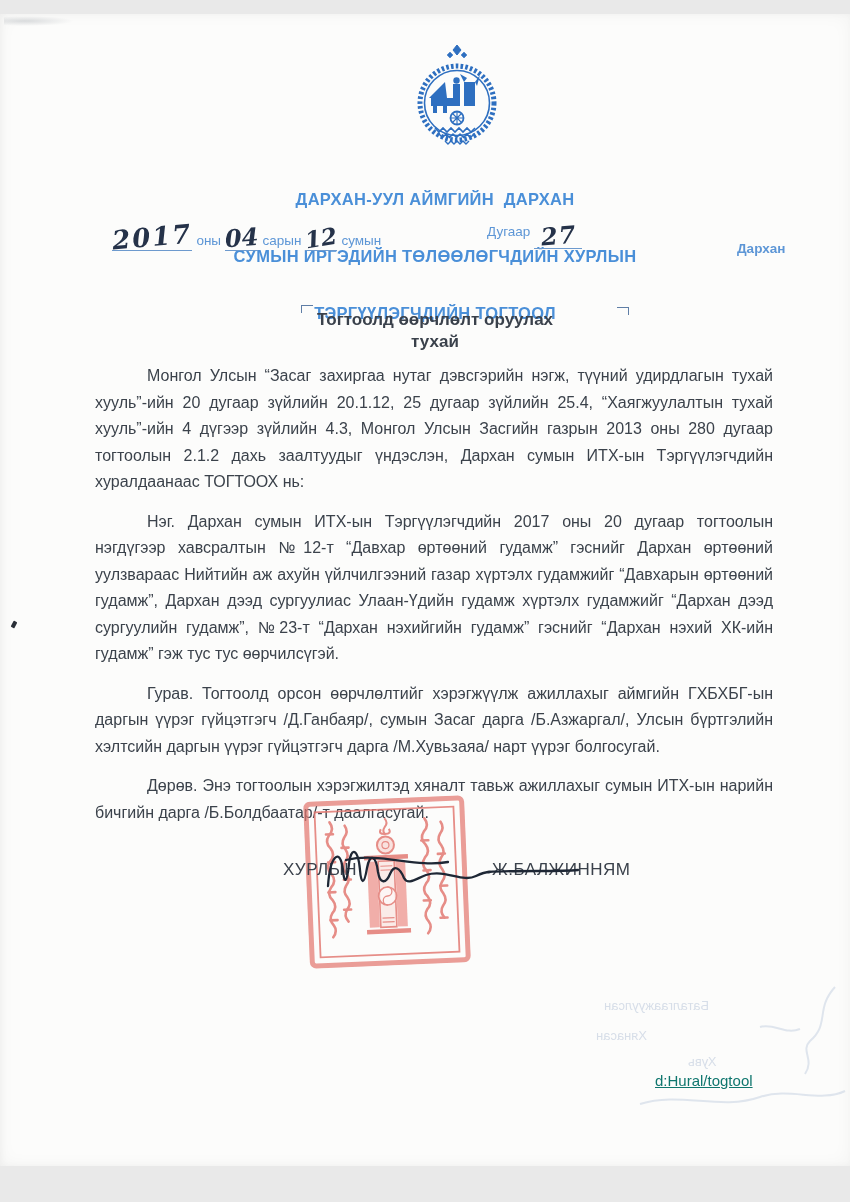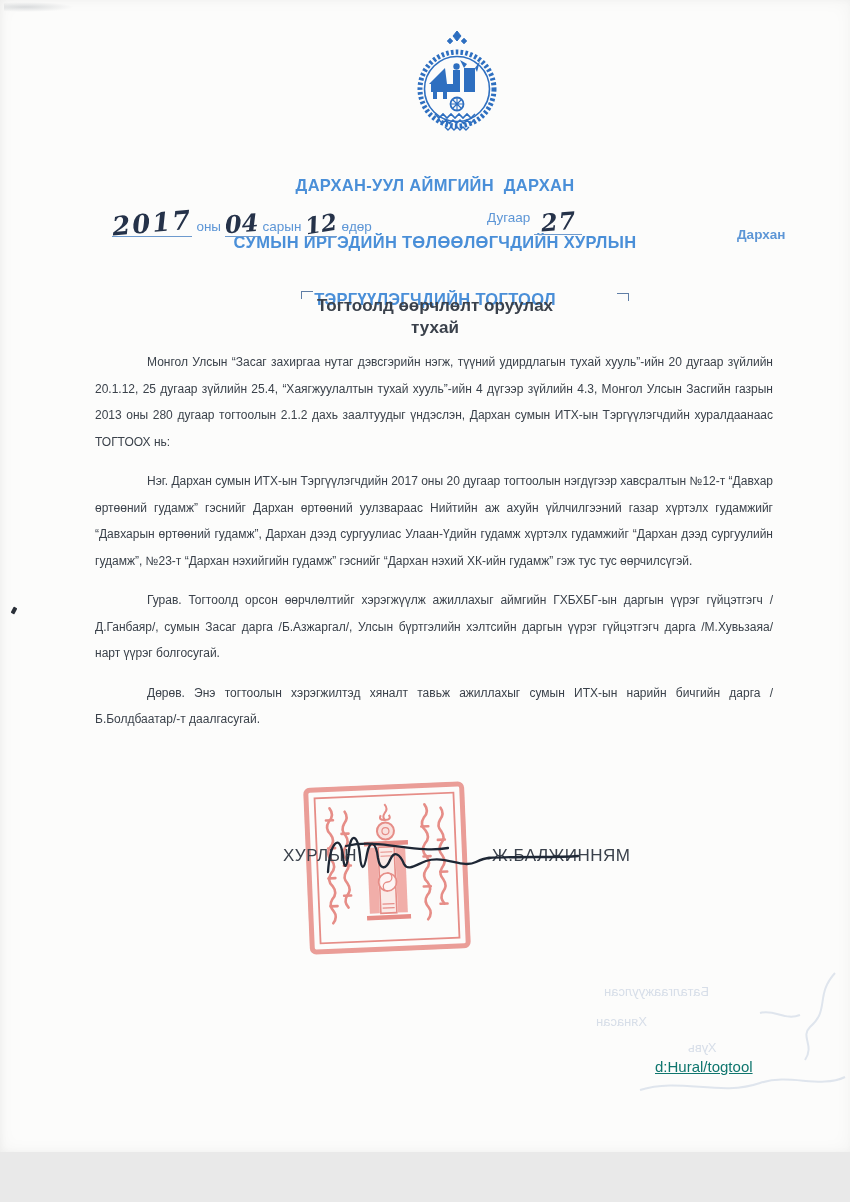--- a/index.html
+++ b/index.html
@@ -1,17 +1,17 @@
 <!DOCTYPE html>
 <html><head>
 <meta charset="utf-8">
 <style>
   html,body{margin:0;padding:0;background:#e9e9e9;}
   .page{
-    position:relative;width:850px;height:1152px;margin:0 auto;
+    position:relative;width:850px;height:1152px;margin:14px auto;
     background:#fcfcfb;overflow:hidden;
     font-family:"Liberation Sans","DejaVu Sans",sans-serif;
     box-shadow:inset 0 0 18px rgba(0,0,0,0.04), inset 2px 0 6px rgba(0,0,0,0.03);
   }
   
   .emblem{position:absolute;left:405px;top:30px;width:104px;height:108px;}
   .org-heading{
     position:absolute;left:105px;top:138px;width:660px;text-align:center;
     color:#4a8fd8;font-weight:bold;font-size:16.5px;line-height:19px;
     letter-spacing:.3px;white-space:pre-wrap;
@@ -35,21 +35,21 @@
   .doc-title{
     position:absolute;left:105px;top:295px;width:660px;text-align:center;
     color:#3a414b;font-size:17px;line-height:22px;font-weight:bold;
   }
   .corner{position:absolute;width:11px;height:7px;border-top:1.6px solid #5f7ea6;}
   .corner-left{left:301px;top:291px;border-left:1.6px solid #5f7ea6;}
   .corner-right{left:617px;top:293px;border-right:1.6px solid #5f7ea6;}
   
   .body-text{
     position:absolute;left:95px;top:349px;width:678px;
-    color:#3b424b;font-size:12px;line-height:26.5px;text-align:justify;
+    color:#3b424b;font-size:16px;line-height:26.5px;text-align:justify;
   }
   .body-text p{margin:0 0 13px 0;text-indent:52px;}
   
   .stamp{position:absolute;left:306px;top:784px;width:162px;height:168px;
          transform:rotate(-2.4deg);opacity:.92;}
   .sig-row{position:absolute;left:0;top:846px;width:850px;color:#3a414b;font-size:17px;}
   .sig-label{position:absolute;left:283px;letter-spacing:.5px;}
   .sig-name{position:absolute;left:492px;letter-spacing:.5px;}
   .sig-scrawl{position:absolute;left:320px;top:814px;width:268px;height:74px;}
   
@@ -114,21 +114,21 @@
         <span class="hw hw-year">2017</span>
       </span>
       <span class="dl">оны</span>
       <span class="hw-slot" style="min-width:30px">
         <span class="hw hw-month">04</span>
       </span>
       <span class="dl">сарын</span>
       <span class="hw-slot" style="min-width:24px">
         <span class="hw hw-day">12</span>
       </span>
-      <span class="dl">өдөр</span>
+      <span class="dl">сумын</span>
     </div>
     <div class="date-center">
       <span class="dl">Дугаар</span>
       <span class="hw-slot" style="min-width:48px">
         <span class="hw hw-num">27</span>
       </span>
     </div>
     <span class="dl date-place">Дархан</span>
   </div>
 

